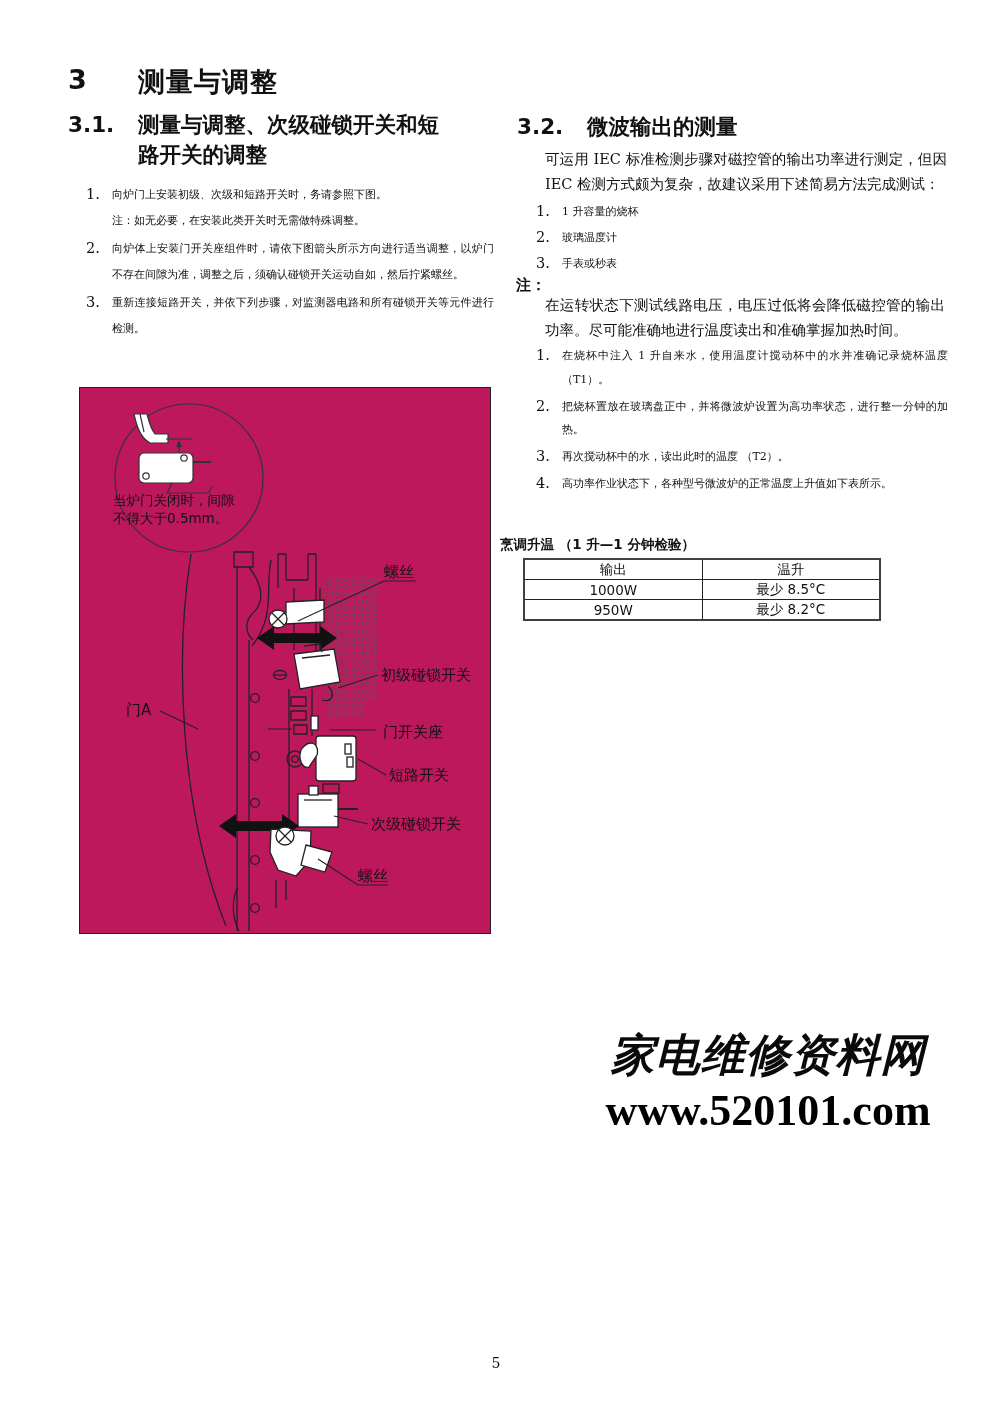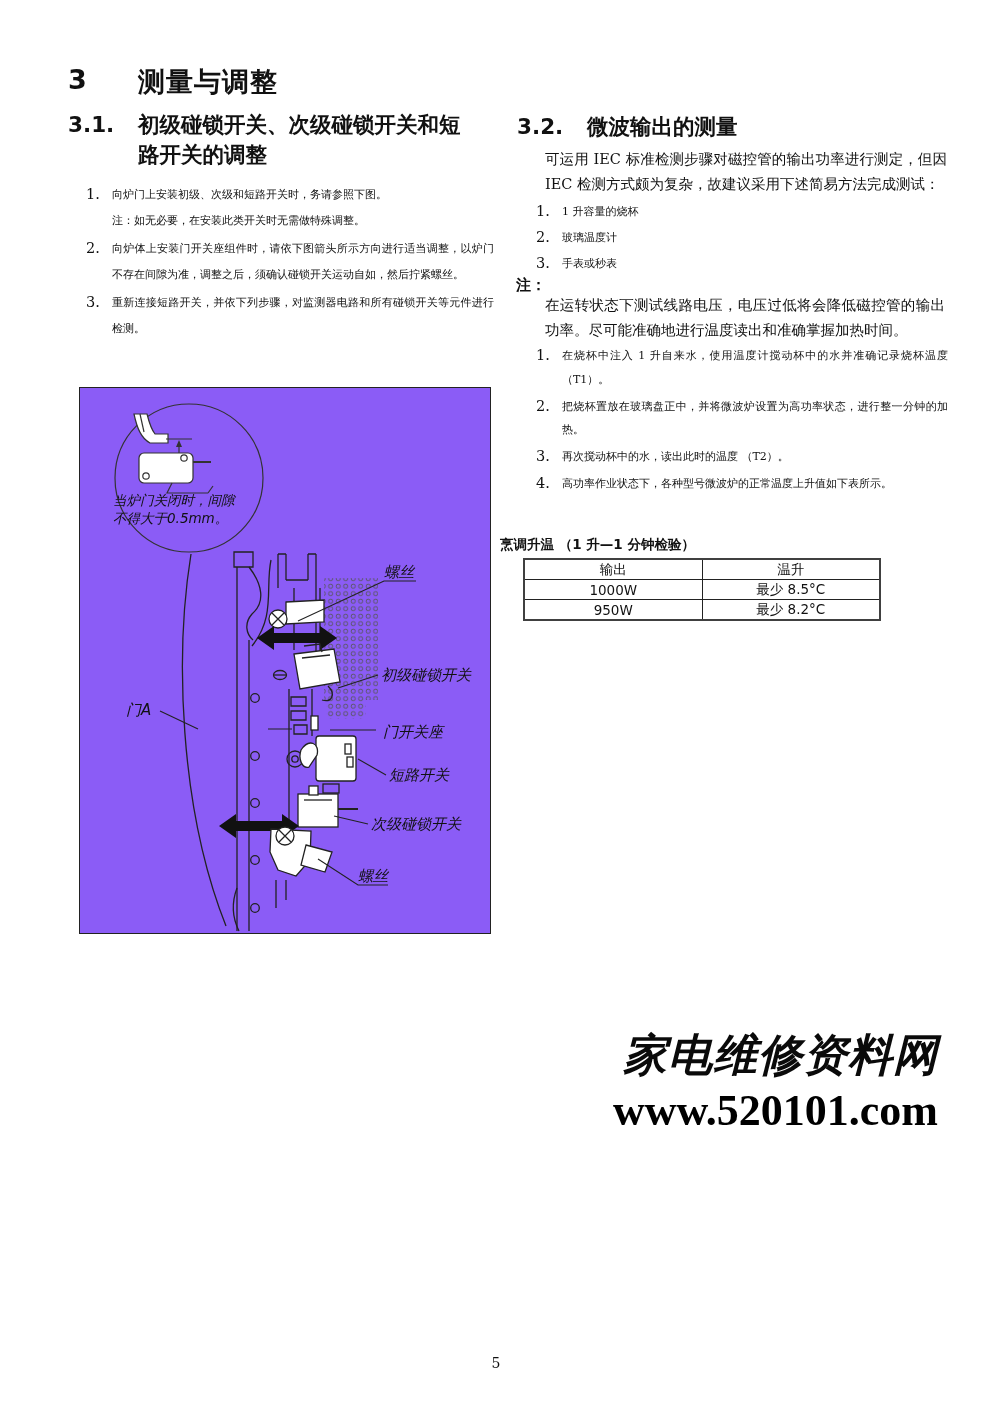--- a/index.html
+++ b/index.html
@@ -15,21 +15,21 @@
   .h2{font-family:"DejaVu Sans","Liberation Sans",sans-serif;font-weight:bold;font-size:21.5px;line-height:30px;display:flex;}
   .h2 .num{flex:0 0 70px;}
   
   .body-sm{font-size:14.5px;line-height:25.5px;text-align:justify;}
   .list .item{display:flex;margin-bottom:3px;}
   .list .inum{flex:0 0 26px;font-size:14.5px;line-height:25.5px;}
   .list .itext{flex:1;font-size:11px;line-height:25.5px;text-align:justify;}
   .rcol .inum,.rcol .itext{line-height:23.8px;}
   .note-label{font-family:"DejaVu Sans","Liberation Sans",sans-serif;font-weight:bold;font-size:15px;}
   
-  .diagram{border:1.5px solid #222;background:#8b5cf6;font-style:italic;}
+  .diagram{border:1.5px solid #222;background:#be185d;}
   .dlabel{font-family:"DejaVu Sans","Liberation Sans",sans-serif;font-size:15px;fill:#111;}
   .dlabel-sm{font-family:"DejaVu Sans","Liberation Sans",sans-serif;font-size:13.5px;fill:#111;}
   
   .tbl-caption{font-family:"DejaVu Sans","Liberation Sans",sans-serif;font-weight:bold;font-size:13.5px;}
   table.rise{border-collapse:collapse;width:358px;border:2px solid #404040;table-layout:fixed;}
   table.rise td,table.rise th{border:1px solid #222;height:19px;text-align:center;
     font-family:"DejaVu Sans","Liberation Sans",sans-serif;font-weight:normal;font-size:13.5px;padding:0;}
   
   .wm1{font-family:"DejaVu Serif","Liberation Serif",serif;font-weight:bold;font-style:oblique;
        font-size:44px;letter-spacing:1px;color:#0a0a0a;white-space:nowrap;}
@@ -43,21 +43,21 @@
 <div class="page">
 
   <div class="abs h1" style="left:68px;top:64px;">
     <span class="num">3</span>
     <span>测量与调整</span>
   </div>
 
   <div class="abs h2" style="left:68px;top:110px;width:440px;">
     <span class="num">3.1.</span>
     <span>
-      <span style="display:block">初级碰锁开关、次级碰锁开关和短</span>
+      <span style="display:block">测量与调整、次级碰锁开关和短</span>
       <span style="display:block">路开关的调整</span>
     </span>
   </div>
 
   <div class="abs list" style="left:86px;top:182px;width:408px;">
     <div class="item">
       <span class="inum">1.</span>
       <span class="itext">
         <span style="display:block">向炉门上安装初级、次级和短路开关时，务请参照下图。</span>
         <span style="display:block">注：如无必要，在安装此类开关时无需做特殊调整。</span>
@@ -258,20 +258,20 @@
       <td>1000W</td>
       <td>最少 8.5°C</td>
     </tr>
     <tr>
       <td>950W</td>
       <td>最少 8.2°C</td>
     </tr>
   </tbody>
     </table>
 
-  <div class="abs" style="left:598px;top:1026px;width:340px;text-align:right;">
+  <div class="abs" style="left:598px;top:1026px;width:340px;text-align:center;">
     <div class="wm1">家电维修资料网</div>
     <div class="wm2">www.520101.com</div>
   </div>
 
   <div class="abs pagenum" style="top:1355px;left:0;">5</div>
 
 </div>
 
 </body></html>

